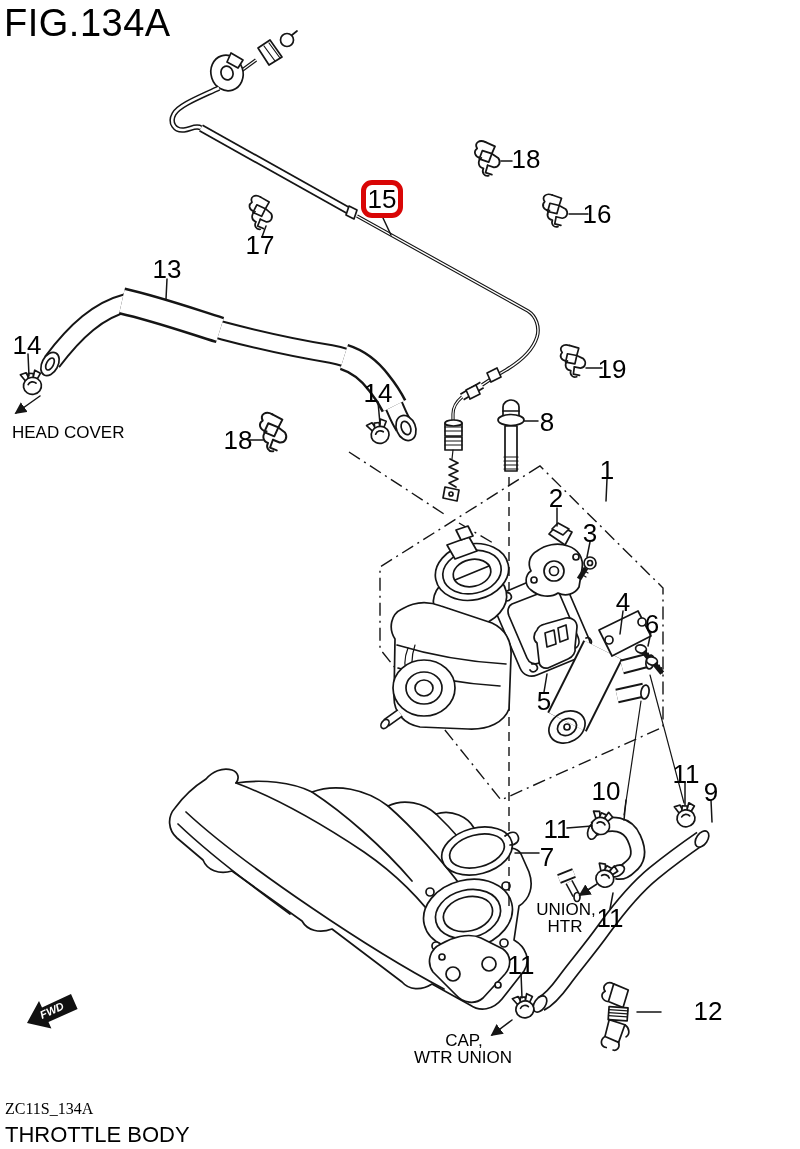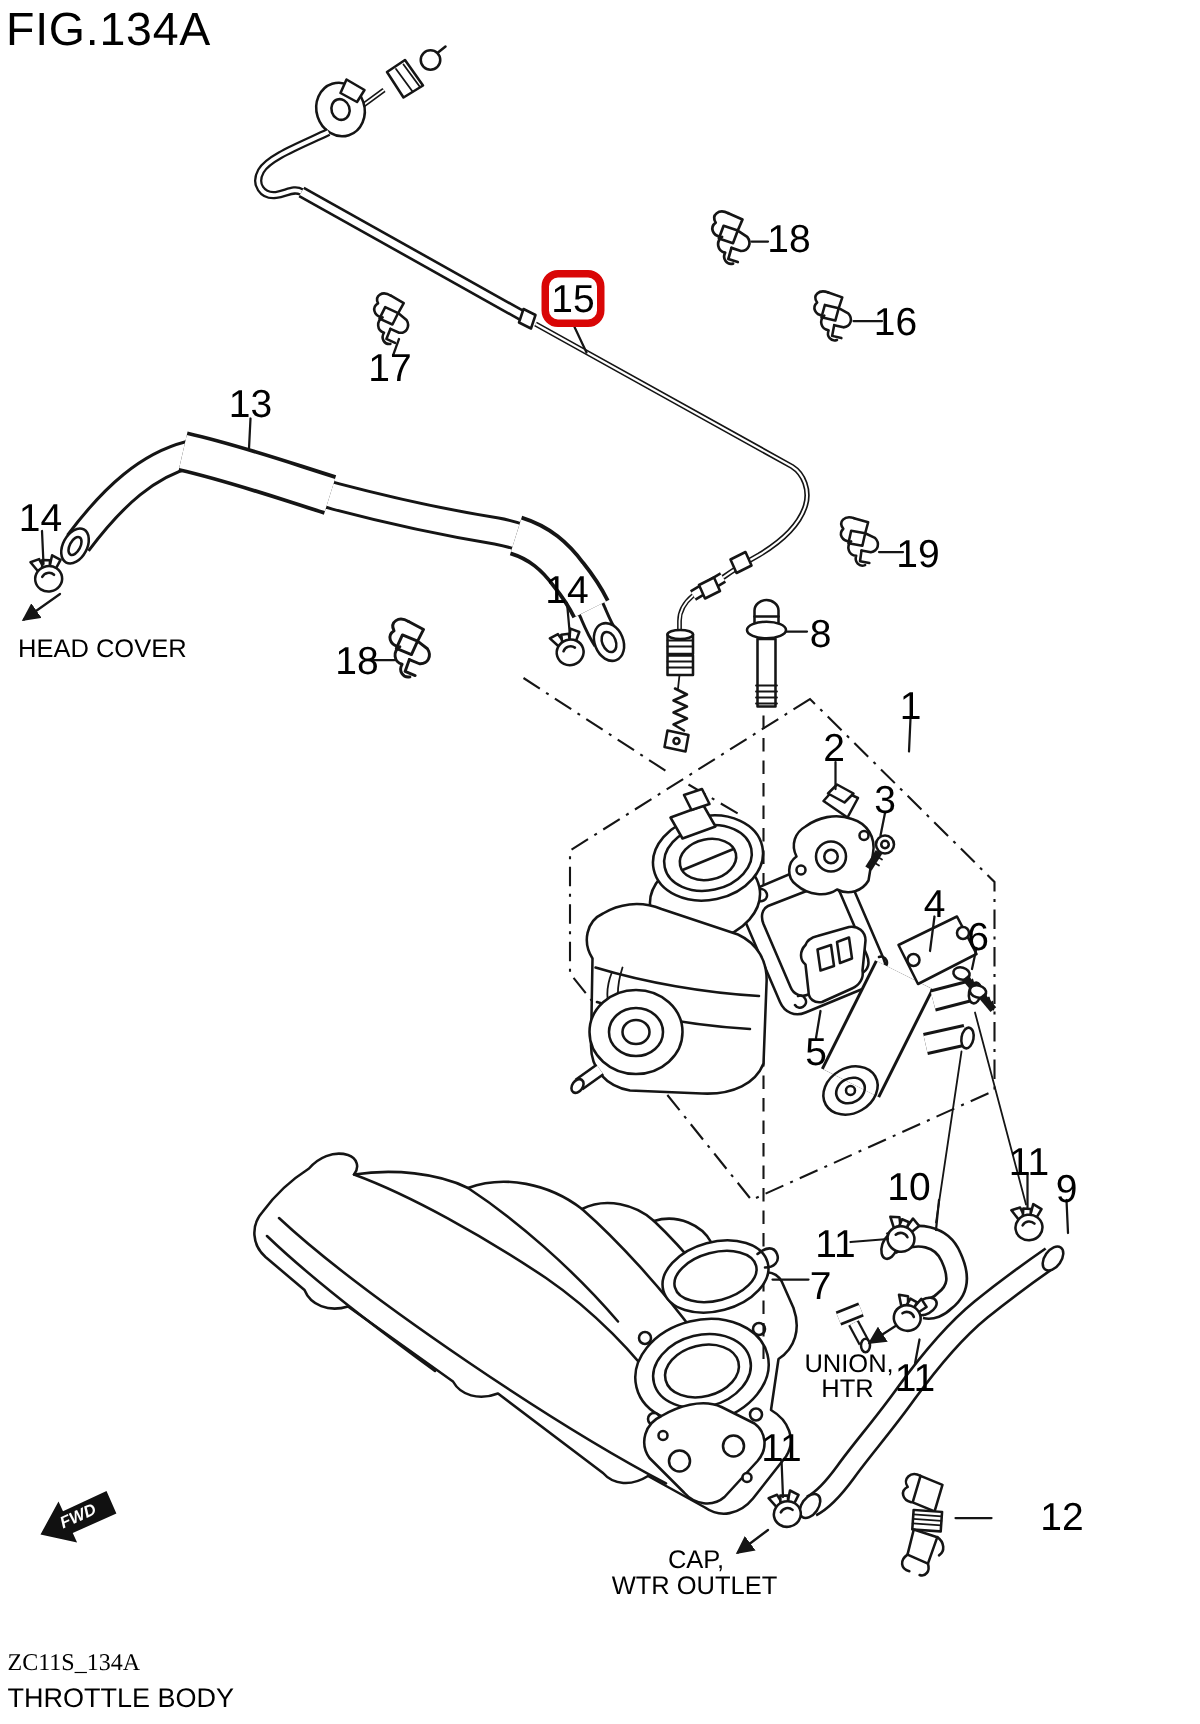--- a/index.html
+++ b/index.html
@@ -1,25 +1,25 @@
 <!DOCTYPE html>
 <html><head>
 <meta charset="utf-8">
 <style>
   html,body{margin:0;padding:0;background:#fff;}
   #stage{position:relative;width:800px;height:1149px;background:#fff;overflow:hidden;
          font-family:"Liberation Sans",sans-serif;color:#000;}
   #art{position:absolute;left:0;top:0;}
   .txt{position:absolute;white-space:nowrap;}
-  .title{left:4px;top:2px;font-size:31px;letter-spacing:.5px;text-align:right;}
+  .title{left:4px;top:2px;font-size:38px;letter-spacing:.5px;text-align:right;}
   .callout{font-size:26px;transform:translate(-50%,-50%);line-height:1;}
   .anno{font-size:17px;transform:translate(-50%,-50%);line-height:1;}
   .anno-left{font-size:17px;line-height:1;}
   .footer1{left:5px;top:1100px;font-size:16px;font-family:Liberation Serif, serif;}
-  .footer2{left:5px;top:1122px;font-size:18px;}
+  .footer2{left:5px;top:1122px;font-size:22px;}
   #hbox{position:absolute;left:361px;top:180px;width:42px;height:38px;border:5px solid #d90606;
         border-radius:11px;box-sizing:border-box;}
   
   .ln{fill:none;stroke:#151515;stroke-width:1.7;stroke-linecap:round;stroke-linejoin:round;}
   .tn{fill:none;stroke:#151515;stroke-width:1.2;stroke-linecap:round;}
   .fw{fill:#fff;stroke:#151515;stroke-width:1.7;stroke-linejoin:round;}
   .dash{fill:none;stroke:#151515;stroke-width:1.4;stroke-dasharray:13 5 2 5;}
   .dash2{fill:none;stroke:#151515;stroke-width:1.4;stroke-dasharray:9 6;}
   .ldr{fill:none;stroke:#151515;stroke-width:1.5;stroke-linecap:round;}
   .to{fill:none;stroke:#151515;stroke-linecap:butt;stroke-linejoin:round;}
@@ -329,17 +329,17 @@
   <div class="txt callout" style="left:711px;top:792px">9</div>
   <div class="txt callout" style="left:557px;top:829px">11</div>
   <div class="txt callout" style="left:610px;top:918px">11</div>
   <div class="txt callout" style="left:521px;top:965px">11</div>
   <div class="txt callout" style="left:708px;top:1011px">12</div>
 
   <div class="txt anno-left" style="left:12px;top:424px">HEAD COVER</div>
   <div class="txt anno" style="left:566px;top:909px">UNION,</div>
   <div class="txt anno" style="left:565px;top:926px">HTR</div>
   <div class="txt anno" style="left:464px;top:1040px">CAP,</div>
-  <div class="txt anno" style="left:463px;top:1057px">WTR OUTLET</div>
+  <div class="txt anno" style="left:463px;top:1057px">WTR UNION</div>
 
   <div class="txt footer1">ZC11S_134A</div>
   <div class="txt footer2">THROTTLE BODY</div>
 </div>
 
 </body></html>

